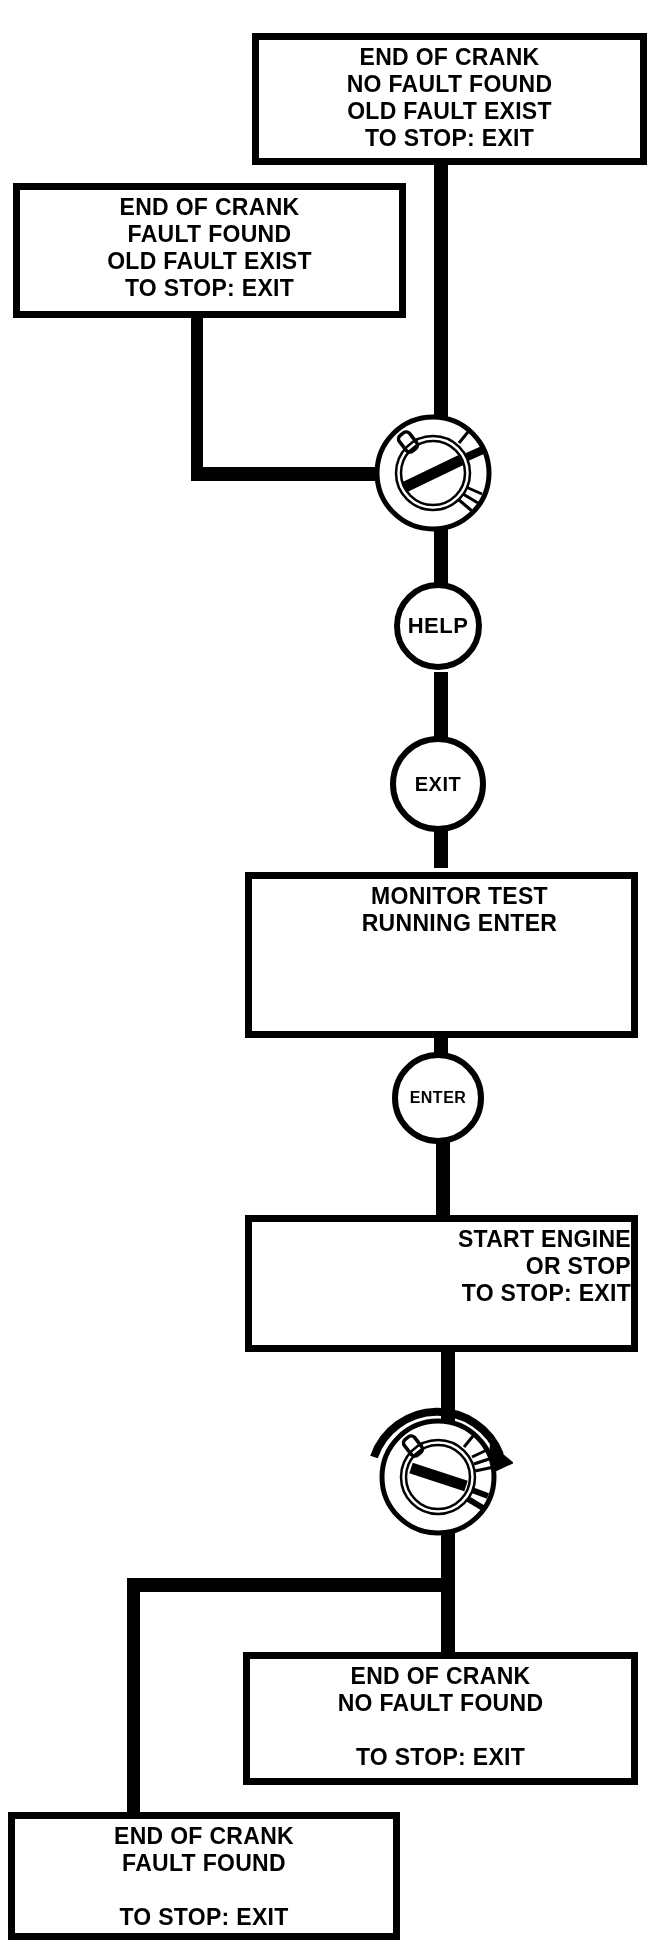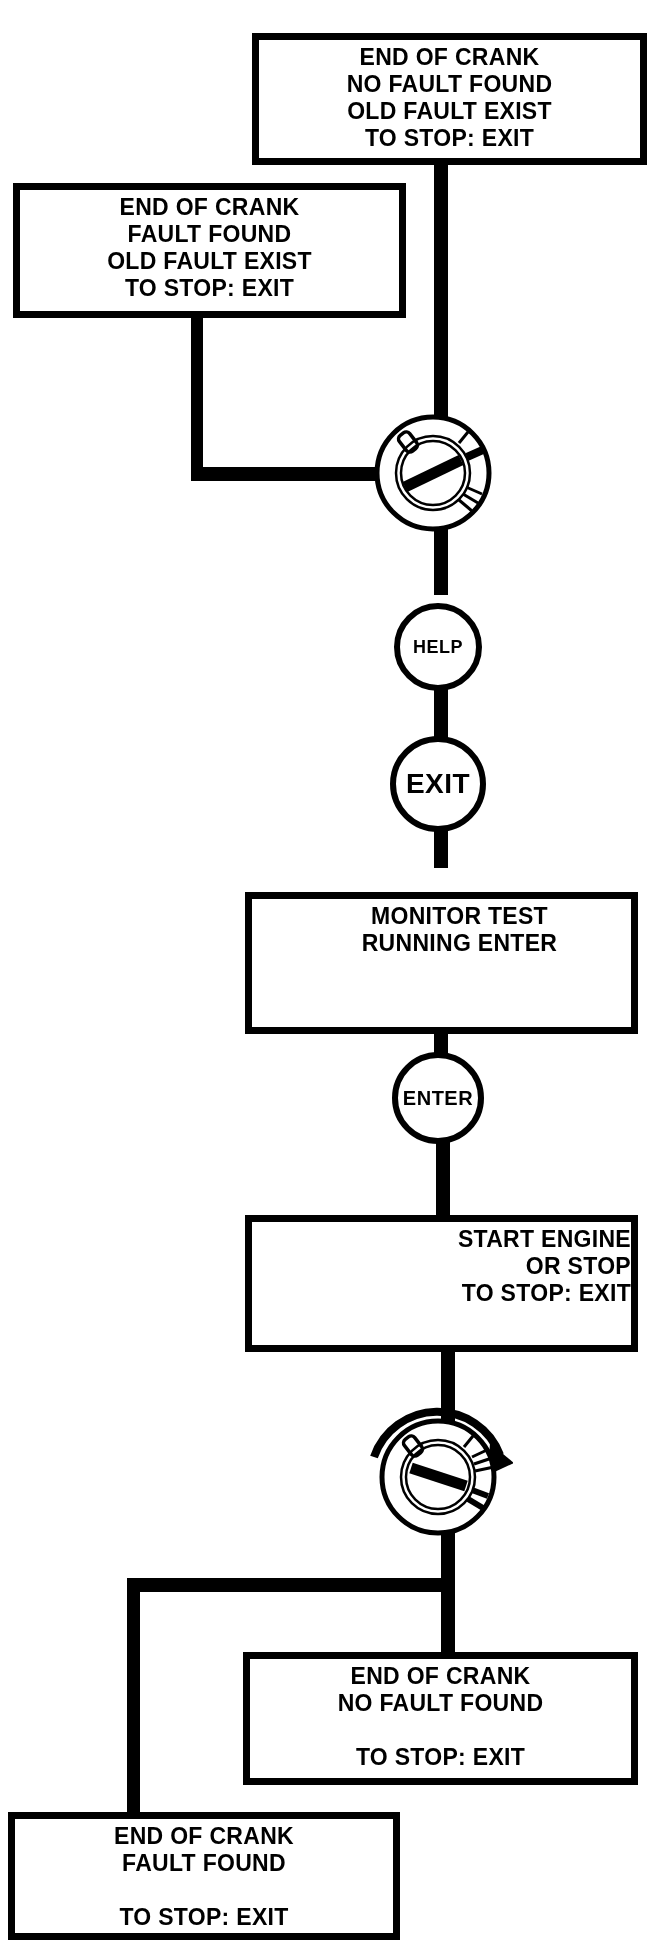--- a/index.html
+++ b/index.html
@@ -39,23 +39,23 @@
     background: #fff;
     color: #000;
     display: flex;
     align-items: center;
     justify-content: center;
     font-weight: bold;
     z-index: 3;
     letter-spacing: 0.5px;
   }
   .icon-wrap { position: absolute; z-index: 3; }
-  #help-btn  { left: 394px; top: 603px; width: 88px; height: 88px; font-size: 18px; }
-  #exit-btn  { left: 390px; top: 736px; width: 96px; height: 96px; font-size: 28px; }
-  #enter-btn { left: 392px; top: 1052px; width: 92px; height: 92px; font-size: 20px; }
+  #help-btn  { left: 394px; top: 582px; width: 88px; height: 88px; font-size: 22px; }
+  #exit-btn  { left: 390px; top: 736px; width: 96px; height: 96px; font-size: 20px; }
+  #enter-btn { left: 392px; top: 1052px; width: 92px; height: 92px; font-size: 16px; }
 </style>
 </head>
 <body>
 
 <div id="stage">
 
   <div class="conn" style="left:434px; top:163px; width:14px; height:254px;"></div>
   <div class="conn" style="left:191px; top:316px; width:12px; height:165px;"></div>
   <div class="conn" style="left:191px; top:467px; width:192px; height:14px;"></div>
   <div class="conn" style="left:434px; top:525px; width:14px; height:70px;"></div>
@@ -100,21 +100,21 @@
   </div>
 
   <div id="help-btn" class="circle-btn">
     <span>HELP</span>
   </div>
 
   <div id="exit-btn" class="circle-btn">
     <span>EXIT</span>
   </div>
 
-  <div class="flow-box" style="left:245px; top:892px; width:393px; height:142px;padding-left:36px;">
+  <div class="flow-box" style="left:245px; top:872px; width:393px; height:166px;padding-left:36px;">
     <div class="box-line">MONITOR TEST</div>
     <div class="box-line">RUNNING ENTER</div>
     <div class="box-line"></div>
     <div class="box-line"></div>
   </div>
 
   <div id="enter-btn" class="circle-btn">
     <span>ENTER</span>
   </div>
 

